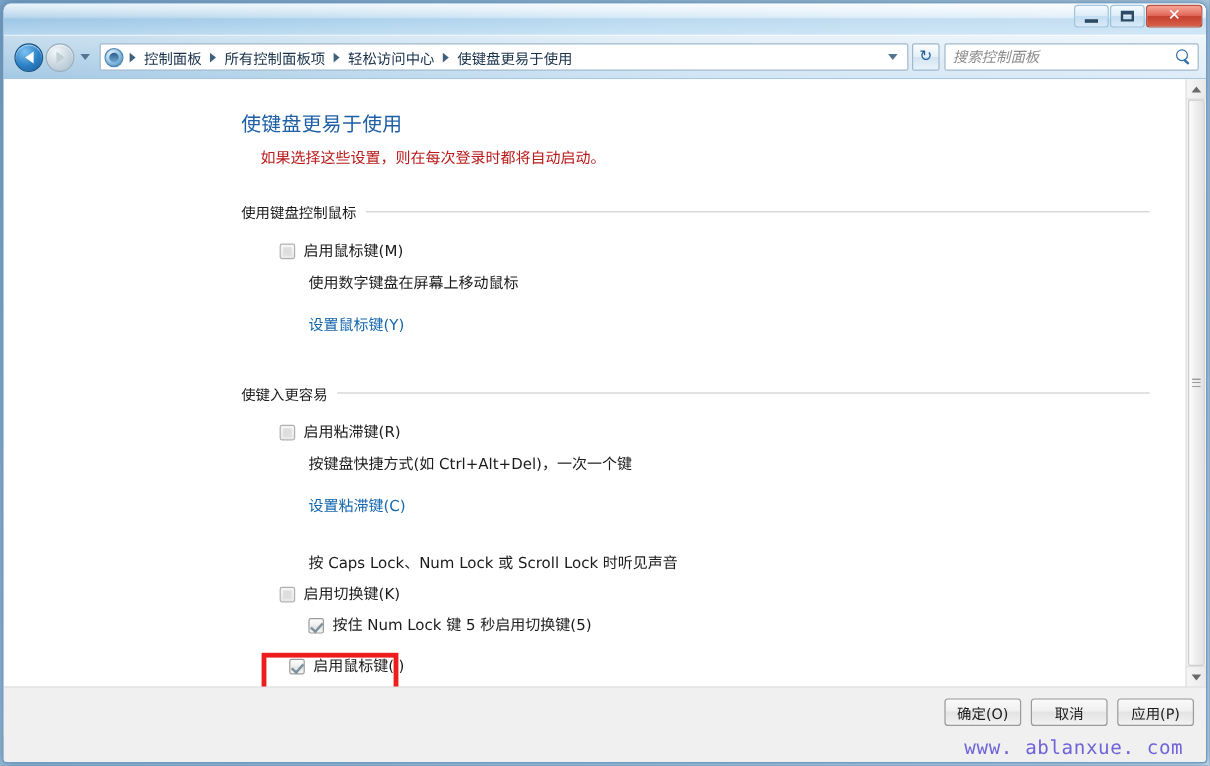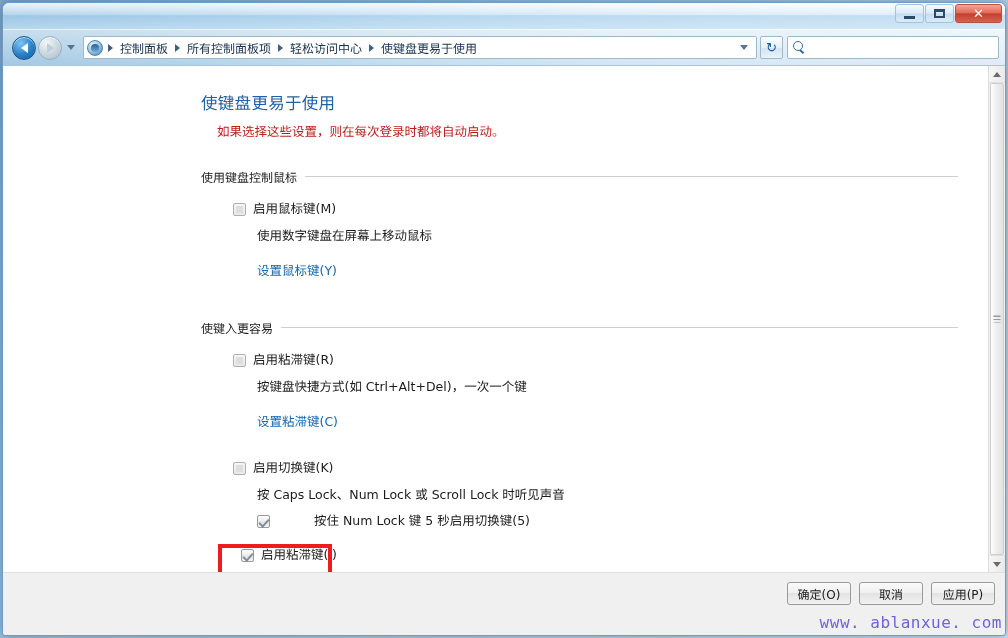--- a/index.html
+++ b/index.html
@@ -215,21 +215,21 @@
   .group-head {
     display: flex; align-items: center; gap: 8px;
     margin-bottom: 16px;
   }
   .group-title { font-size: 12px; color: #1b1b1b; white-space: nowrap; }
   .group-rule { flex: 1 1 auto; height: 1px; background: #cfcfcf; }
 
   .row { display: flex; align-items: flex-start; margin-bottom: 10px; }
   .row.indent1 { padding-left: 32px; }
   .row.indent2 { padding-left: 56px; }
-  .row.indent3 { padding-left: 48px; gap: 37px; }
+  .row.indent3 { padding-left: 48px; }
 
   .checkbox {
     flex: none; width: 13px; height: 13px; margin-right: 7px; margin-top: 2px;
     border: 1px solid #9a9a9a;
     background: linear-gradient(to bottom, #fdfdfd 0%, #eeeeee 48%, #e2e2e2 52%, #f5f5f5 100%);
     border-radius: 2px;
     position: relative;
   }
   .checkbox.unchecked {
     border-color: #b0b0b0;
@@ -372,20 +372,21 @@
         <span class="crumb">使键盘更易于使用</span>
       </div>
       <span class="addr-chev">
         <span class="chev-dn"></span>
       </span>
     </div>
 
     <div class="refresh-btn">↻</div>
 
     <div class="searchbox">
+      <input type="text" placeholder="搜索控制面板" style="">
       <span class="search-icon"></span>
     </div>
   </div>
 
 
   <div class="content-wrap">
     <div class="content">
       <div class="inner">
 
         <h1 class="page-title">使键盘更易于使用</h1>
@@ -428,37 +429,37 @@
           <div class="row indent2">
             <span class="desc">按键盘快捷方式(如 Ctrl+Alt+Del)，一次一个键</span>
           </div>
           <div class="spacer-sm"></div>
           <div class="row indent2">
             <a class="link" href="#">设置粘滞键(C)</a>
           </div>
 
           <div class="spacer-md"></div>
 
+          <div class="row indent2">
+            <span class="desc">按 Caps Lock、Num Lock 或 Scroll Lock 时听见声音</span>
+          </div>
           <div class="row indent1">
             <span class="checkbox unchecked"></span>
             <span class="cb-label">启用切换键(K)</span>
           </div>
-          <div class="row indent2">
-            <span class="desc">按 Caps Lock、Num Lock 或 Scroll Lock 时听见声音</span>
-          </div>
           <div class="row indent3" style="padding-left:56px">
             <span class="checkbox checked"></span>
             <span class="cb-label">按住 Num Lock 键 5 秒启用切换键(5)</span>
           </div>
 
           <div class="spacer-sm"></div>
 
           <div class="row indent1" style="padding-left:40px">
             <span class="checkbox checked"></span>
-            <span class="cb-label">启用粘滞键(I)</span>
+            <span class="cb-label">启用鼠标键(I)</span>
           </div>
 
         </div>
 
       </div>
 
       <div class="annot-box" style="border-color: rgb(238, 29, 29);"></div>
     </div>
 
     <div class="scrollbar">
@@ -477,13 +478,13 @@
   </div>
 
   <div class="footer">
     <button class="btn">确定(O)</button>
     <button class="btn">取消</button>
     <button class="btn">应用(P)</button>
   </div>
 
 </div>
 
-<div class="watermark" style="position: absolute; right: 6px; bottom: 6px; color: rgb(111, 99, 216);">www. ablanxue. com</div>
+<div class="watermark" style="position: absolute; right: 22px; bottom: 6px; color: rgb(111, 99, 216);">www. ablanxue. com</div>
 
 </body></html>

